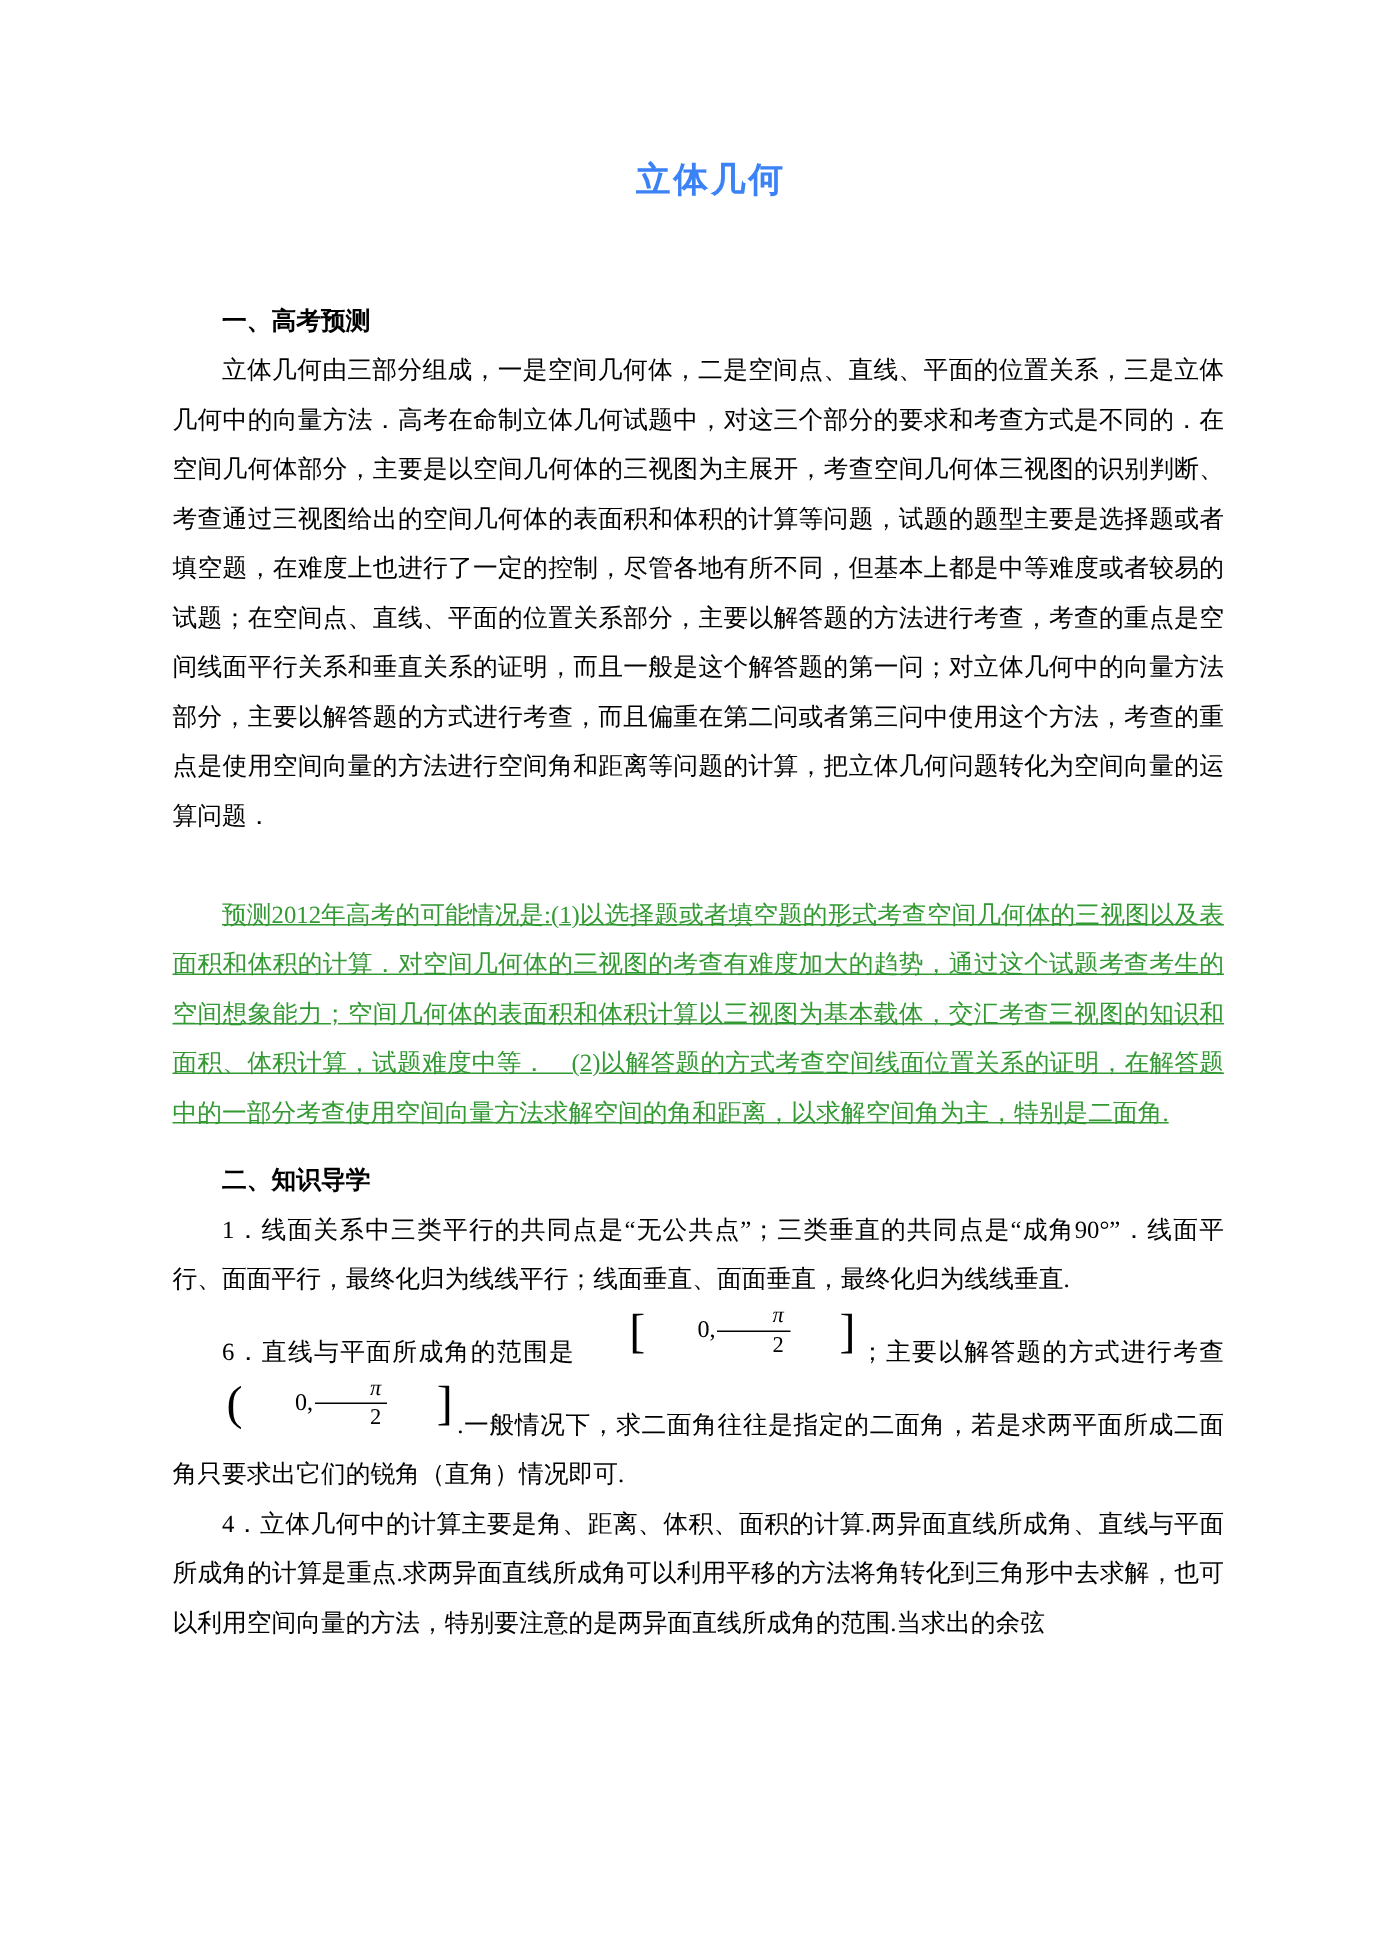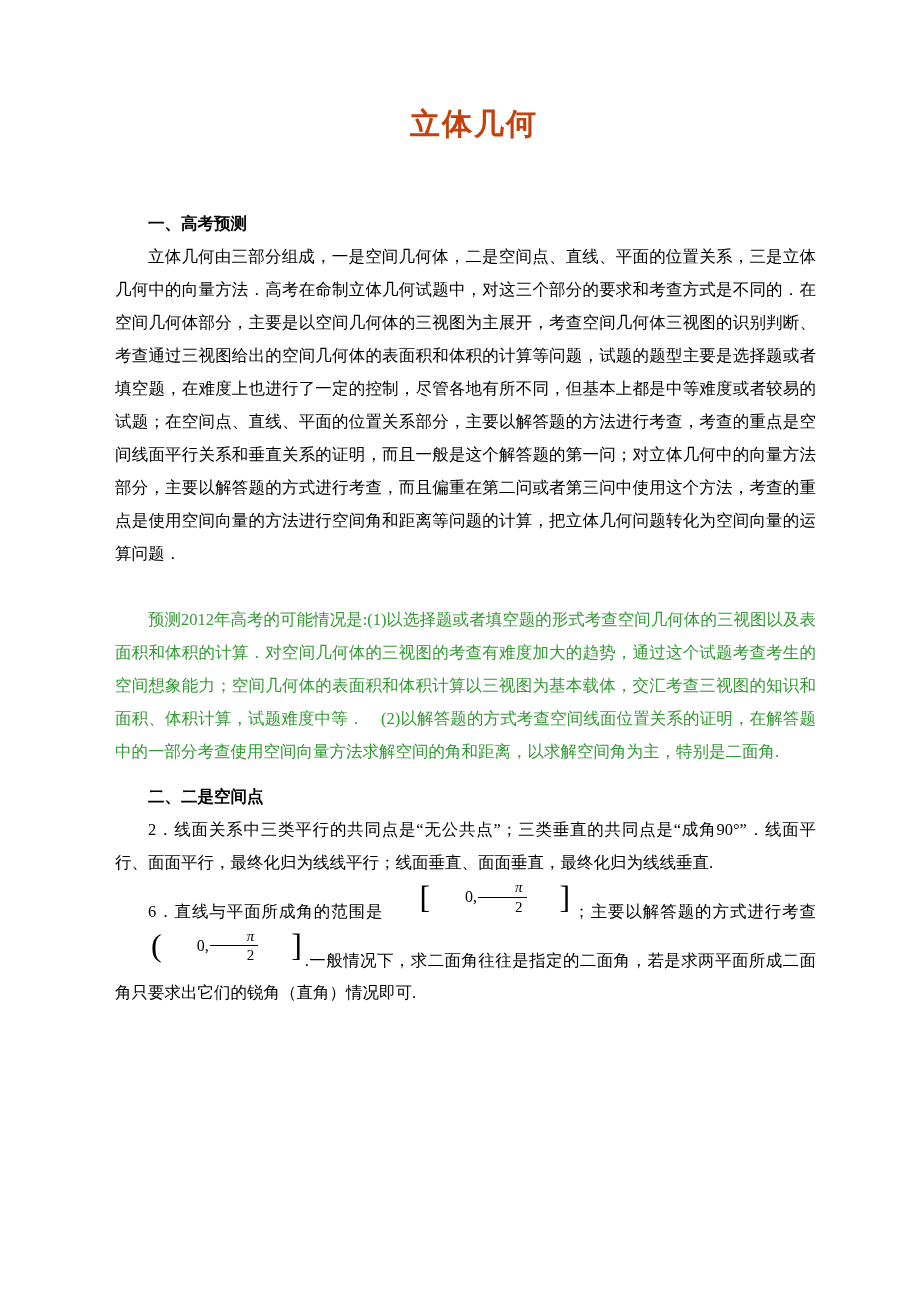--- a/index.html
+++ b/index.html
@@ -12,24 +12,24 @@
     position: relative;
     width: 920px;
     height: 1302px;
     background: #ffffff;
     overflow: hidden;
   }
   .doc-title {
     margin: 0;
     padding-top: 104px;
     text-align: center;
-    font-size: 30px;
+    font-size: 23px;
     font-weight: bold;
     letter-spacing: 2px;
-    color: #c2410c;
+    color: #3b82f6;
     padding-left: 28px;
   }
   .content {
     margin: 62px 104px 0 115px;
     font-size: 16.5px;
     line-height: 33px;
     text-align: justify;
     color: #000000;
   }
   .heading {
@@ -40,21 +40,21 @@
   .heading.second {
     margin-top: 12px;
   }
   .para {
     margin: 0;
     text-indent: 2em;
   }
   .para.spaced {
     margin-top: 33px;
   }
-  .green { color: #339933; }
+  .green { color: #339933; text-decoration: underline; }
   .blue-num { color: #3333cc; }
 
   
   .math {
     display: inline-flex;
     align-items: center;
     vertical-align: 9px;
     margin: 0 3px;
     line-height: 1;
     color: #000000;
@@ -94,38 +94,39 @@
   <h1 class="doc-title">立体几何</h1>
 
   <div class="content">
 
     <p class="heading">一、高考预测</p>
 
     <p class="para">立体几何由三部分组成，一是空间几何体，二是空间点、直线、平面的位置关系，三是立体几何中的向量方法．高考在命制立体几何试题中，对这三个部分的要求和考查方式是不同的．在空间几何体部分，主要是以空间几何体的三视图为主展开，考查空间几何体三视图的识别判断、考查通过三视图给出的空间几何体的表面积和体积的计算等问题，试题的题型主要是选择题或者填空题，在难度上也进行了一定的控制，尽管各地有所不同，但基本上都是中等难度或者较易的试题；在空间点、直线、平面的位置关系部分，主要以解答题的方法进行考查，考查的重点是空间线面平行关系和垂直关系的证明，而且一般是这个解答题的第一问；对立体几何中的向量方法部分，主要以解答题的方式进行考查，而且偏重在第二问或者第三问中使用这个方法，考查的重点是使用空间向量的方法进行空间角和距离等问题的计算，把立体几何问题转化为空间向量的运算问题．</p>
 
     <p class="para spaced green">预测2012年高考的可能情况是:(1)以选择题或者填空题的形式考查空间几何体的三视图以及表面积和体积的计算．对空间几何体的三视图的考查有难度加大的趋势，通过这个试题考查考生的空间想象能力；空间几何体的表面积和体积计算以三视图为基本载体，交汇考查三视图的知识和面积、体积计算，试题难度中等．　(2)以解答题的方式考查空间线面位置关系的证明，在解答题中的一部分考查使用空间向量方法求解空间的角和距离，以求解空间角为主，特别是二面角.</p>
 
-    <p class="heading second">二、二是空间点</p>
+    <p class="heading second">二、知识导学</p>
 
 
-    <p class="para">2．线面关系中三类平行的共同点是“无公共点”；三类垂直的共同点是“成角90°”．线面平行、面面平行，最终化归为线线平行；线面垂直、面面垂直，最终化归为线线垂直.</p>
+    <p class="para">1．线面关系中三类平行的共同点是“无公共点”；三类垂直的共同点是“成角90°”．线面平行、面面平行，最终化归为线线平行；线面垂直、面面垂直，最终化归为线线垂直.</p>
 
     <p class="para"><span>6．直线与平面所成角的范围是</span><span class="math">
           <span class="bracket">[</span>
           <span class="lead">0,</span>
           <span class="frac">
             <span class="num">π</span>
             <span class="den">2</span>
           </span>
           <span class="bracket">]</span>
         </span><span>；主要以解答题的方式进行考查</span><span class="math">
           <span class="bracket">(</span>
           <span class="lead">0,</span>
           <span class="frac">
             <span class="num">π</span>
             <span class="den">2</span>
           </span>
           <span class="bracket">]</span>
         </span><span>.一般情况下，求二面角往往是指定的二面角，若是求两平面所成二面角只要求出它们的锐角（直角）情况即可.</span></p>
 
+    <p class="para">4．立体几何中的计算主要是角、距离、体积、面积的计算.两异面直线所成角、直线与平面所成角的计算是重点.求两异面直线所成角可以利用平移的方法将角转化到三角形中去求解，也可以利用空间向量的方法，特别要注意的是两异面直线所成角的范围.当求出的余弦</p>
 
   </div>
 </div>
 
 </body></html>

